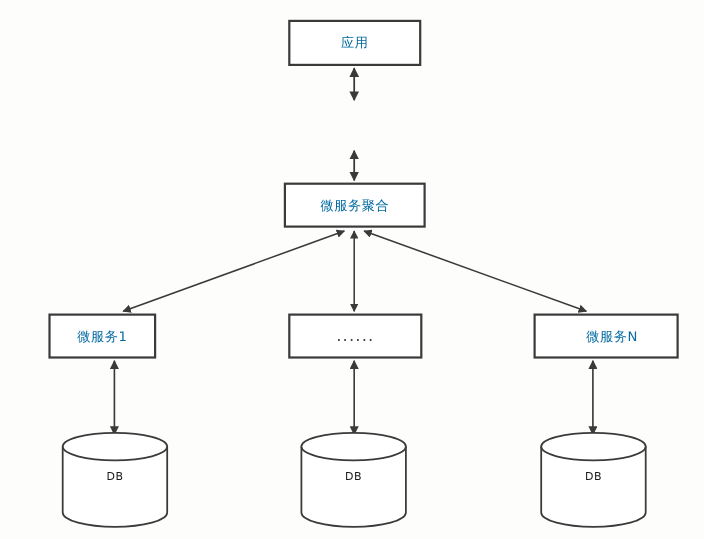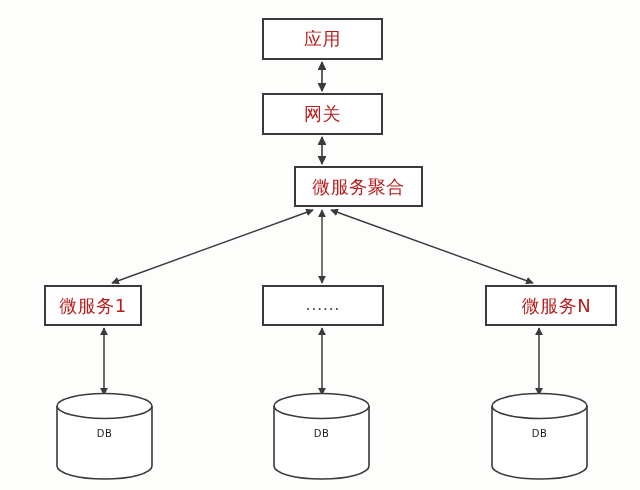--- a/index.html
+++ b/index.html
@@ -26,22 +26,22 @@
     position: absolute;
     box-sizing: border-box;
     border: 2px solid #3a3a3a;
     background: #ffffff;
     display: flex;
     align-items: center;
     justify-content: center;
     z-index: 3;
   }
   .node-label {
-    font-size: 18px;
-    color: #b91c1c;
+    font-size: 12px;
+    color: #0369a1;
     letter-spacing: 0.5px;
     line-height: 1;
     white-space: nowrap;
   }
   .node-label.dots {
     font-size: 15px;
     letter-spacing: 1px;
     color: #444;
   }
   .db-label {
@@ -49,21 +49,21 @@
     z-index: 4;
     font-size: 10px;
     color: #1a1a1a;
     letter-spacing: 0.5px;
     white-space: nowrap;
     text-align: center;
   }
   
   #box-app      { left: 262px; top: 18px;  width: 121px; height: 42px; }
   #box-gateway  { left: 262px; top: 93px;  width: 121px; height: 42px; }
-  #box-agg      { left: 258px; top: 166px; width: 129px; height: 41px; margin-left: 36px; }
+  #box-agg      { left: 258px; top: 166px; width: 129px; height: 41px; }
   
   #box-svc-1    { left: 44px;  top: 285px; width: 98px; height: 41px; }
   #box-svc-mid  { left: 262px; top: 285px; width: 122px; height: 41px; }
   #box-svc-n    { left: 485px; top: 285px; width: 132px; height: 41px; padding-left: 11px; }
   
   #db-label-0 { left: 57px;  top: 428px; width: 95px; }
   #db-label-1 { left: 274px; top: 428px; width: 95px; }
   #db-label-2 { left: 492px; top: 428px; width: 95px; }
 </style>
 </head>
@@ -105,23 +105,20 @@
     <g>
       <path d="M 492 406 L 492 466 A 47.5 13 0 0 0 587 466 L 587 406" fill="#ffffff" stroke="#3a3a3a" stroke-width="1.6"></path>
       <ellipse cx="539.5" cy="406" rx="47.5" ry="12.5" fill="#ffffff" stroke="#3a3a3a" stroke-width="1.6"></ellipse>
     </g>
   </svg>
 
   <div class="node-box" id="box-app">
     <span class="node-label">应用</span>
   </div>
 
-  <div class="node-box" id="box-gateway">
-    <span class="node-label">网关</span>
-  </div>
 
   <div class="node-box" id="box-agg">
     <span class="node-label">微服务聚合</span>
   </div>
 
   <div class="node-box" id="box-svc-1">
     <span class="node-label">微服务1</span>
   </div>
 
   <div class="node-box" id="box-svc-mid">

